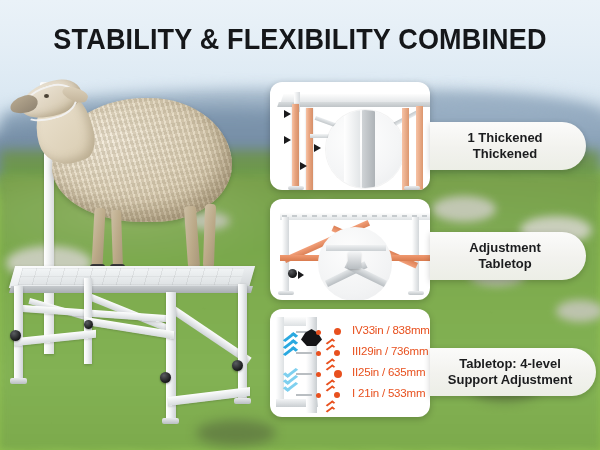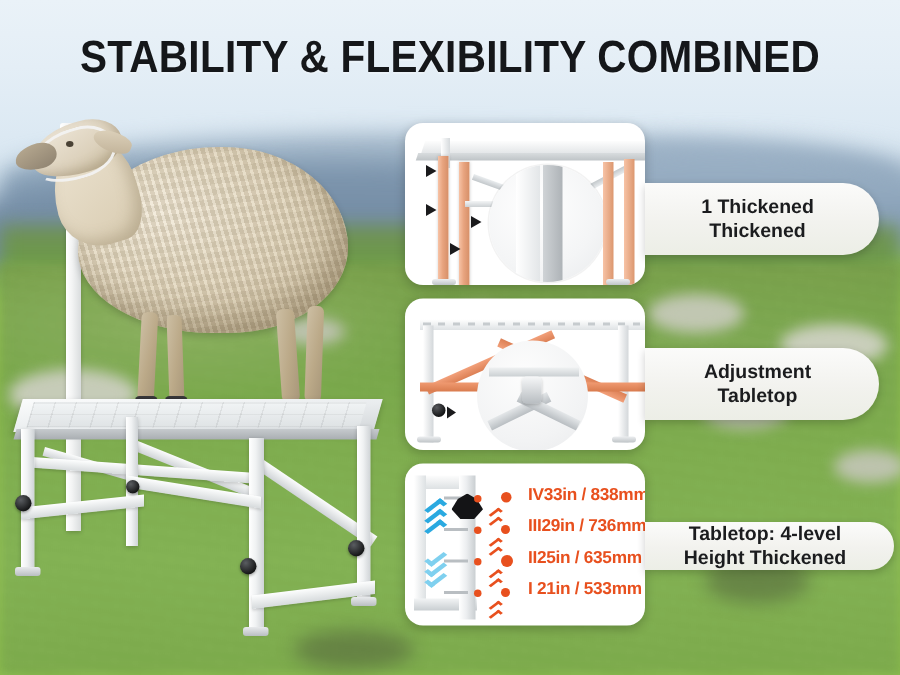--- a/index.html
+++ b/index.html
@@ -432,21 +432,21 @@
     transform:rotate(135deg) skew(8deg,8deg);
     transform-origin:50% 50%;
   }
   .chev-up{ color:#2aa9e0; }
   .chev-dn{ color:#7fd0ef; transform:rotate(180deg); }
   .chev-or{ color:#e8501e; }
 
   .hlabel{
     position:absolute;
     font-size:11.5px;
-    font-weight:bold;
+    font-weight:normal;
     color:#e8501e;
     white-space:nowrap;
     letter-spacing:-.2px;
     line-height:1;
   }
   .hdot{
     position:absolute; border-radius:50%; background:#e8501e;
   }
 
   
@@ -458,21 +458,21 @@
     display:flex; align-items:center; justify-content:center;
     text-align:center;
     font-size:13px;
     font-weight:bold;
     color:#1b1c1e;
     line-height:1.22;
     padding:4px 16px 4px 10px;
   }
   #callout-uprights{ left:430px; top:122px; width:156px; height:48px; }
   #callout-triangle{ left:430px; top:232px; width:156px; height:48px; }
-  #callout-height  { left:430px; top:348px; width:166px; height:32px; }
+  #callout-height  { left:430px; top:348px; width:166px; height:48px; }
 </style>
 </head>
 <body>
 
 <div id="stage">
 
   <div class="bg-sky"></div>
   <div class="bg-hill-far"></div>
   <div class="bg-hill-mid"></div>
   <div class="bg-hill-right"></div>
@@ -640,17 +640,17 @@
   <div class="callout" id="callout-triangle">
     <span>
       <span>Adjustment</span><br>
       <span>Tabletop</span>
     </span>
   </div>
 
   <div class="callout" id="callout-height">
     <span>
       <span>Tabletop: 4-level</span><br>
-      <span>Height Thickened</span>
+      <span>Support Adjustment</span>
     </span>
   </div>
 
 </div>
 
 </body></html>

